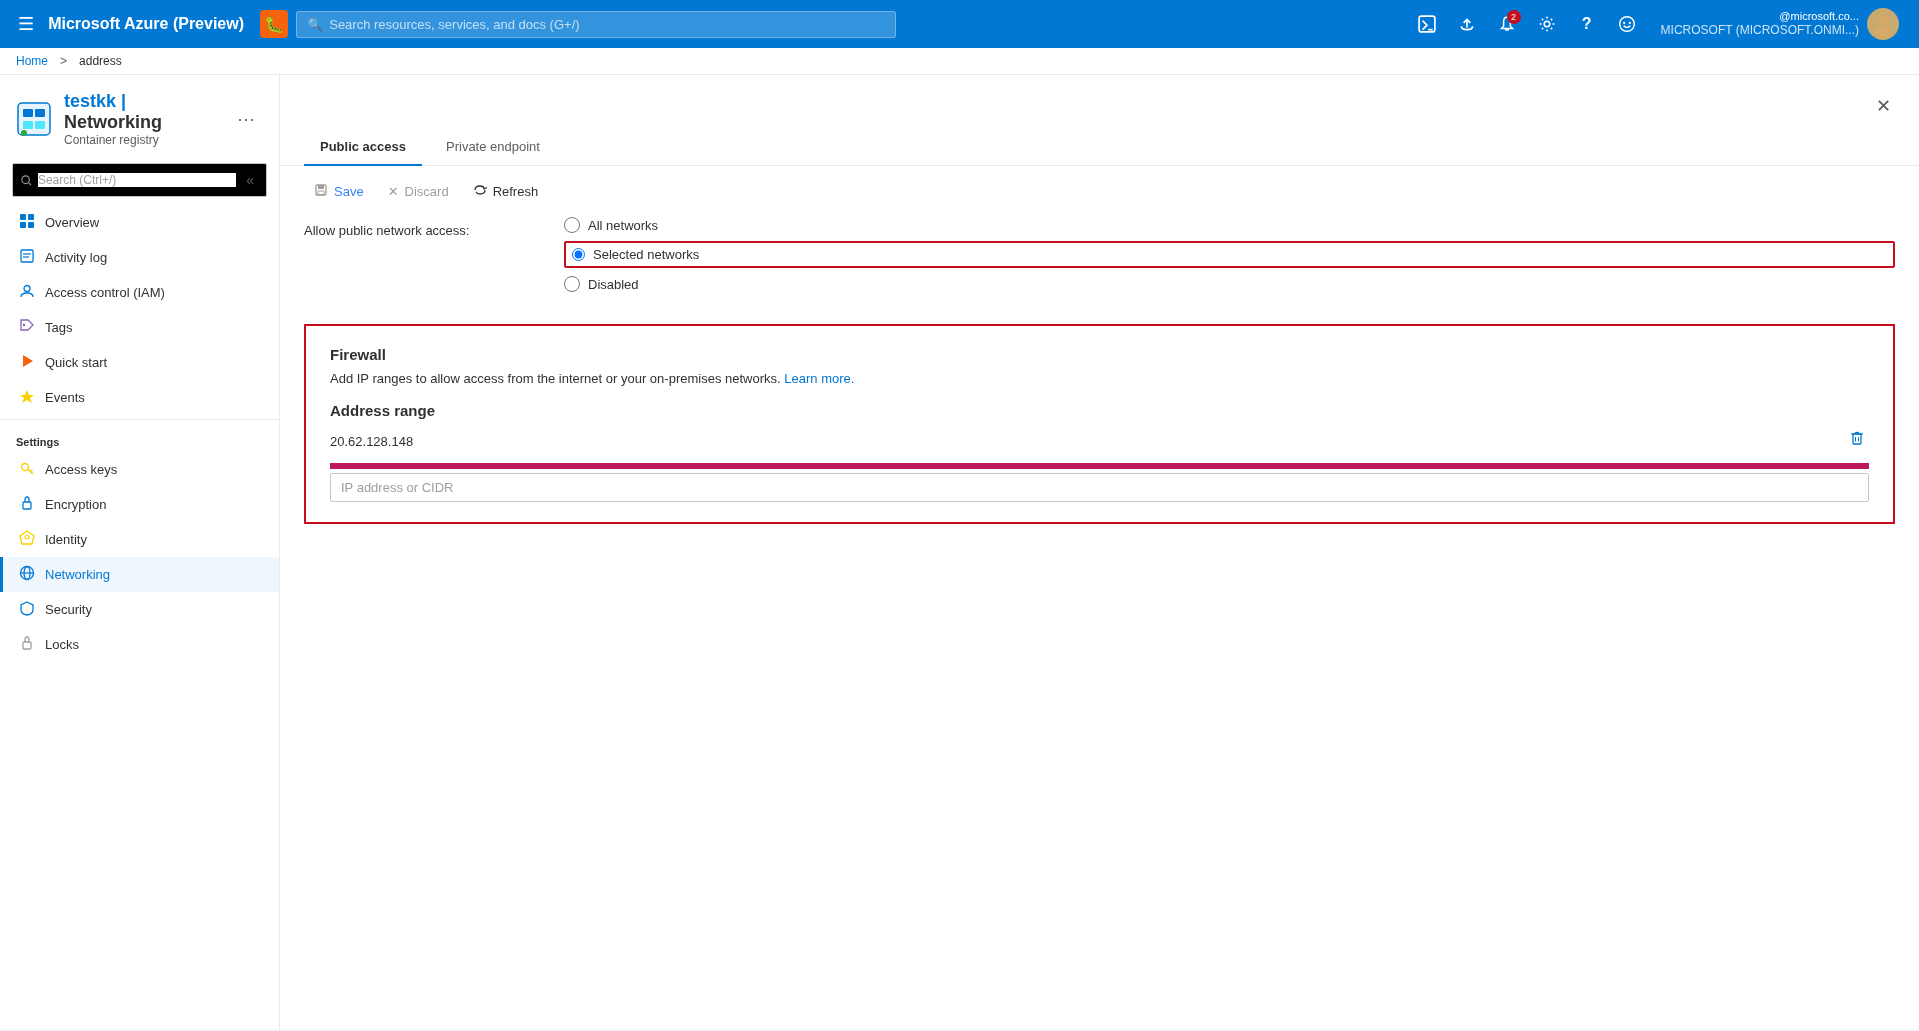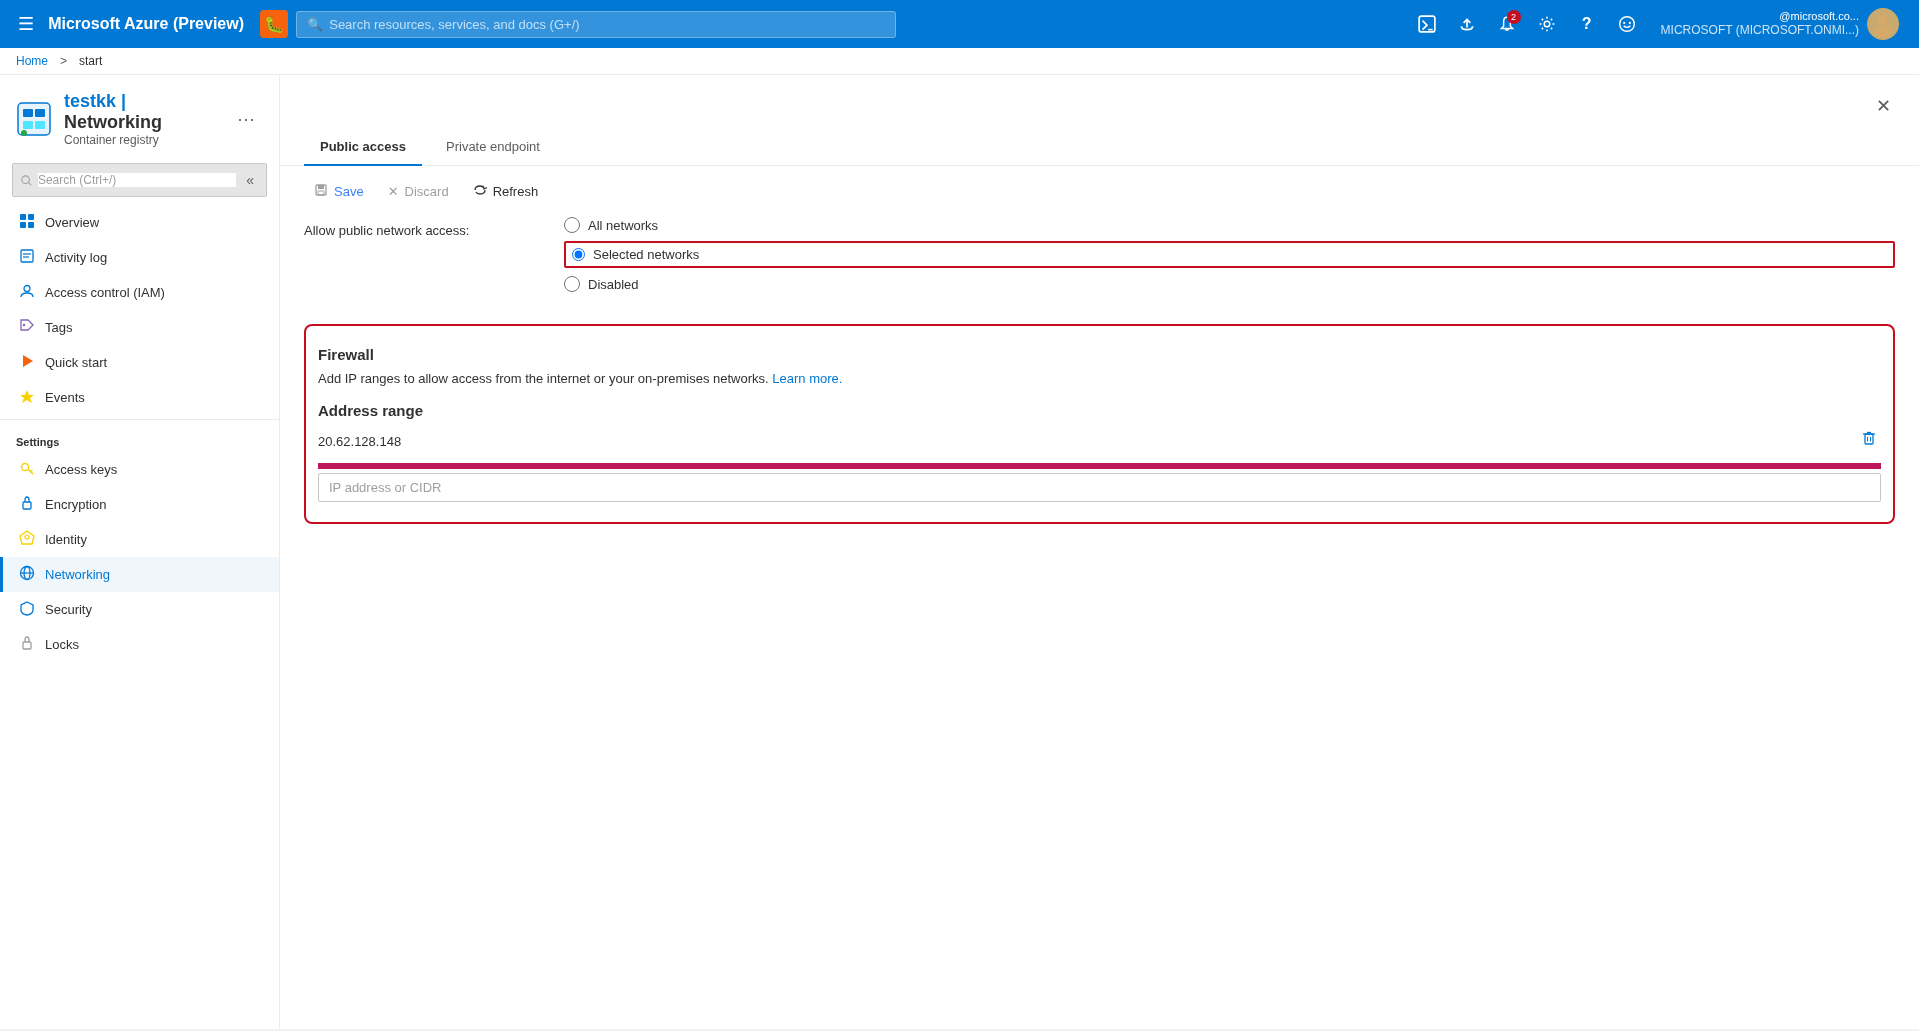--- a/index.html
+++ b/index.html
@@ -103,21 +103,21 @@
     .resource-title { flex: 1; }
     .resource-title h2 { font-size: 18px; font-weight: 600; color: #0078d4; }
     .resource-title .subtitle { font-size: 12px; color: #605e5c; }
     .more-btn { cursor: pointer; font-size: 18px; color: #605e5c; padding: 4px 8px; }
 
     .sidebar-search {
       margin: 8px 12px;
       border: 1px solid #c8c6c4;
       border-radius: 2px;
       display: flex; align-items: center; padding: 4px 8px; gap: 6px;
-      background: #e5e5e5;
+      background: #000000;
     }
     .sidebar-search input {
       border: none; outline: none; font-size: 12px; width: 100%; color: #323130;
     }
     .sidebar-search input::placeholder { color: #a19f9d; }
     .collapse-btn { cursor: pointer; color: #605e5c; font-size: 14px; padding: 4px; }
 
     .nav-item {
       display: flex; align-items: center; gap: 10px;
       padding: 8px 16px;
@@ -212,22 +212,22 @@
       display: flex; align-items: center; gap: 8px;
       border: 2px solid #c50f1f;
       padding: 4px 10px 4px 6px;
       border-radius: 2px;
       cursor: pointer;
     }
 
     
     .firewall-box {
       border: 2px solid #c50f1f;
-      border-radius: 8px;
-      padding: 20px 12px;
+      border-radius: 0;
+      padding: 20px 24px;
       margin: 8px 0;
       background: white;
     }
     .firewall-title { font-size: 15px; font-weight: 600; margin-bottom: 8px; }
     .firewall-desc { font-size: 13px; color: #323130; margin-bottom: 16px; }
     .firewall-desc a { color: #0078d4; text-decoration: none; }
 
     .checkbox-row {
       display: flex; align-items: center; gap: 8px;
       margin-bottom: 16px;
@@ -333,21 +333,21 @@
           <circle cx="14" cy="10" r="5" fill="#d4a96a"></circle>
           <ellipse cx="14" cy="22" rx="9" ry="6" fill="#d4a96a"></ellipse>
         </svg>
     </div>
   </div>
 </div>
 
 <div class="breadcrumb">
   <a href="#">Home</a>
   <span class="breadcrumb-sep">&gt;</span>
-  <span>start</span>
+  <span>address</span>
 </div>
 
 <div class="main-layout">
 
   <div class="sidebar">
 
     <div class="sidebar-header">
       <div class="resource-icon">
         <svg width="36" height="36" viewBox="0 0 36 36">
           <rect x="2" y="2" width="32" height="32" rx="4" fill="#e8f4fd" stroke="#0078d4" stroke-width="1.5"></rect>

